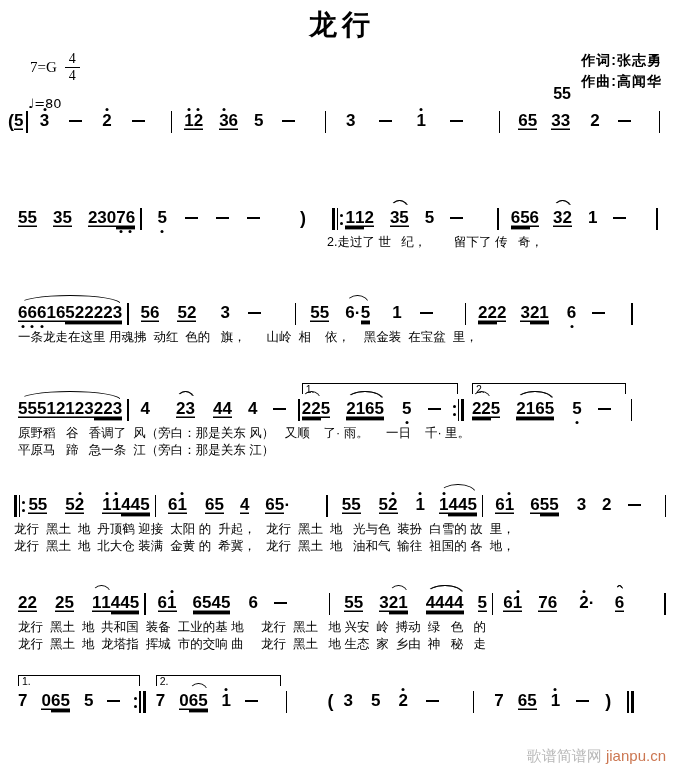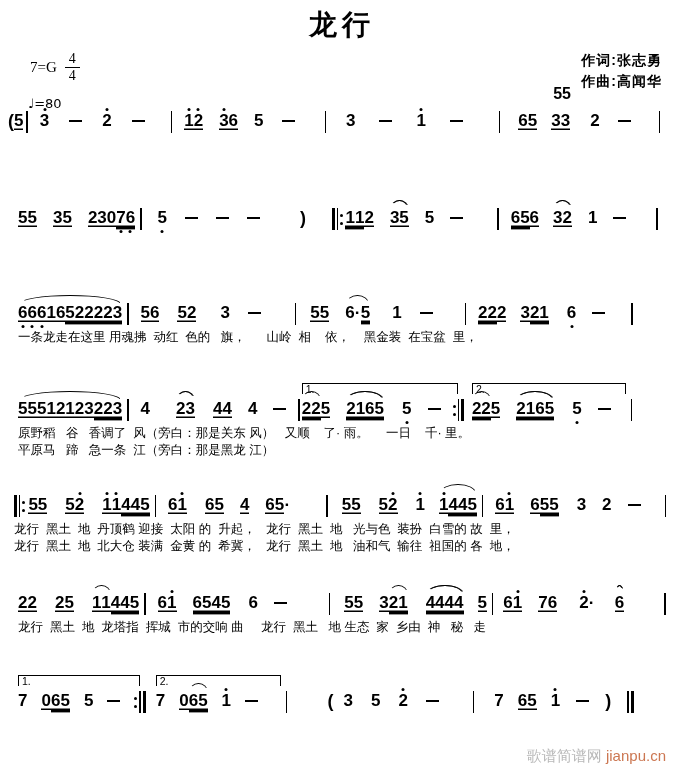--- a/index.html
+++ b/index.html
@@ -290,20 +290,21 @@
             <span class="part">
               <span class="ch">1</span>
             </span>
           </span>
           <span class="sp" style="width: 16px;"></span>
           <span class="dash"></span>
           <span class="sp" style="width: 30px;"></span>
           <span class="bar"></span>
         </span>
       </div>
+      <div class="lyr">2.走过了 世   纪，        留下了 传   奇，</div>
     </div>
     <div class="system sys2">
       <div class="m-row">
         <span class="seg">
           <span class="tok">
             <span class="slur"></span>
             <span class="part u1">
               <span class="ch lo">6</span>
               <span class="ch lo">6</span>
               <span class="ch lo">6</span>
@@ -543,21 +544,21 @@
               <span class="ch lo">5</span>
             </span>
           </span>
           <span class="sp" style="width: 16px;"></span>
           <span class="dash"></span>
           <span class="sp" style="width: 20px;"></span>
           <span class="bar"></span>
         </span>
       </div>
       <div class="lyr">原野稻   谷   香调了  风（旁白：那是关东 风）   又顺    了· 雨。     一日    千· 里。</div>
-      <div class="lyr">平原马   蹄   急一条  江（旁白：那是黑龙 江）</div>
+      <div class="lyr">平原马   蹄   急一条  江（旁白：那是关东 江）</div>
     </div>
     <div class="system sys4">
       <div class="m-row">
         <span class="seg">
           <span class="rpt">
             <span class="bar thick"></span>
             <span class="bar"></span>
             <span class="rdots">
               <i class="rdot"></i>
               <i class="rdot"></i>
@@ -817,20 +818,21 @@
             <span class="slur"></span>
             <span class="part u1">
               <span class="slur psl"></span>
               <span class="ch">6</span>
             </span>
           </span>
           <span class="sp" style="width: 40px;"></span>
           <span class="bar"></span>
         </span>
       </div>
+      <div class="lyr">龙行  黑土  地  共和国  装备  工业的基 地     龙行  黑土   地 兴安  岭  搏动  绿   色   的</div>
       <div class="lyr">龙行  黑土  地  龙塔指  挥城  市的交响 曲     龙行  黑土   地 生态  家  乡由  神   秘   走</div>
     </div>
     <div class="system sys6">
       <div class="m-row">
         <span class="seg has-volta">
           <span class="volta">
             <span class="volta-label">1.</span>
           </span>
           <span class="tok">
             <span class="part">

